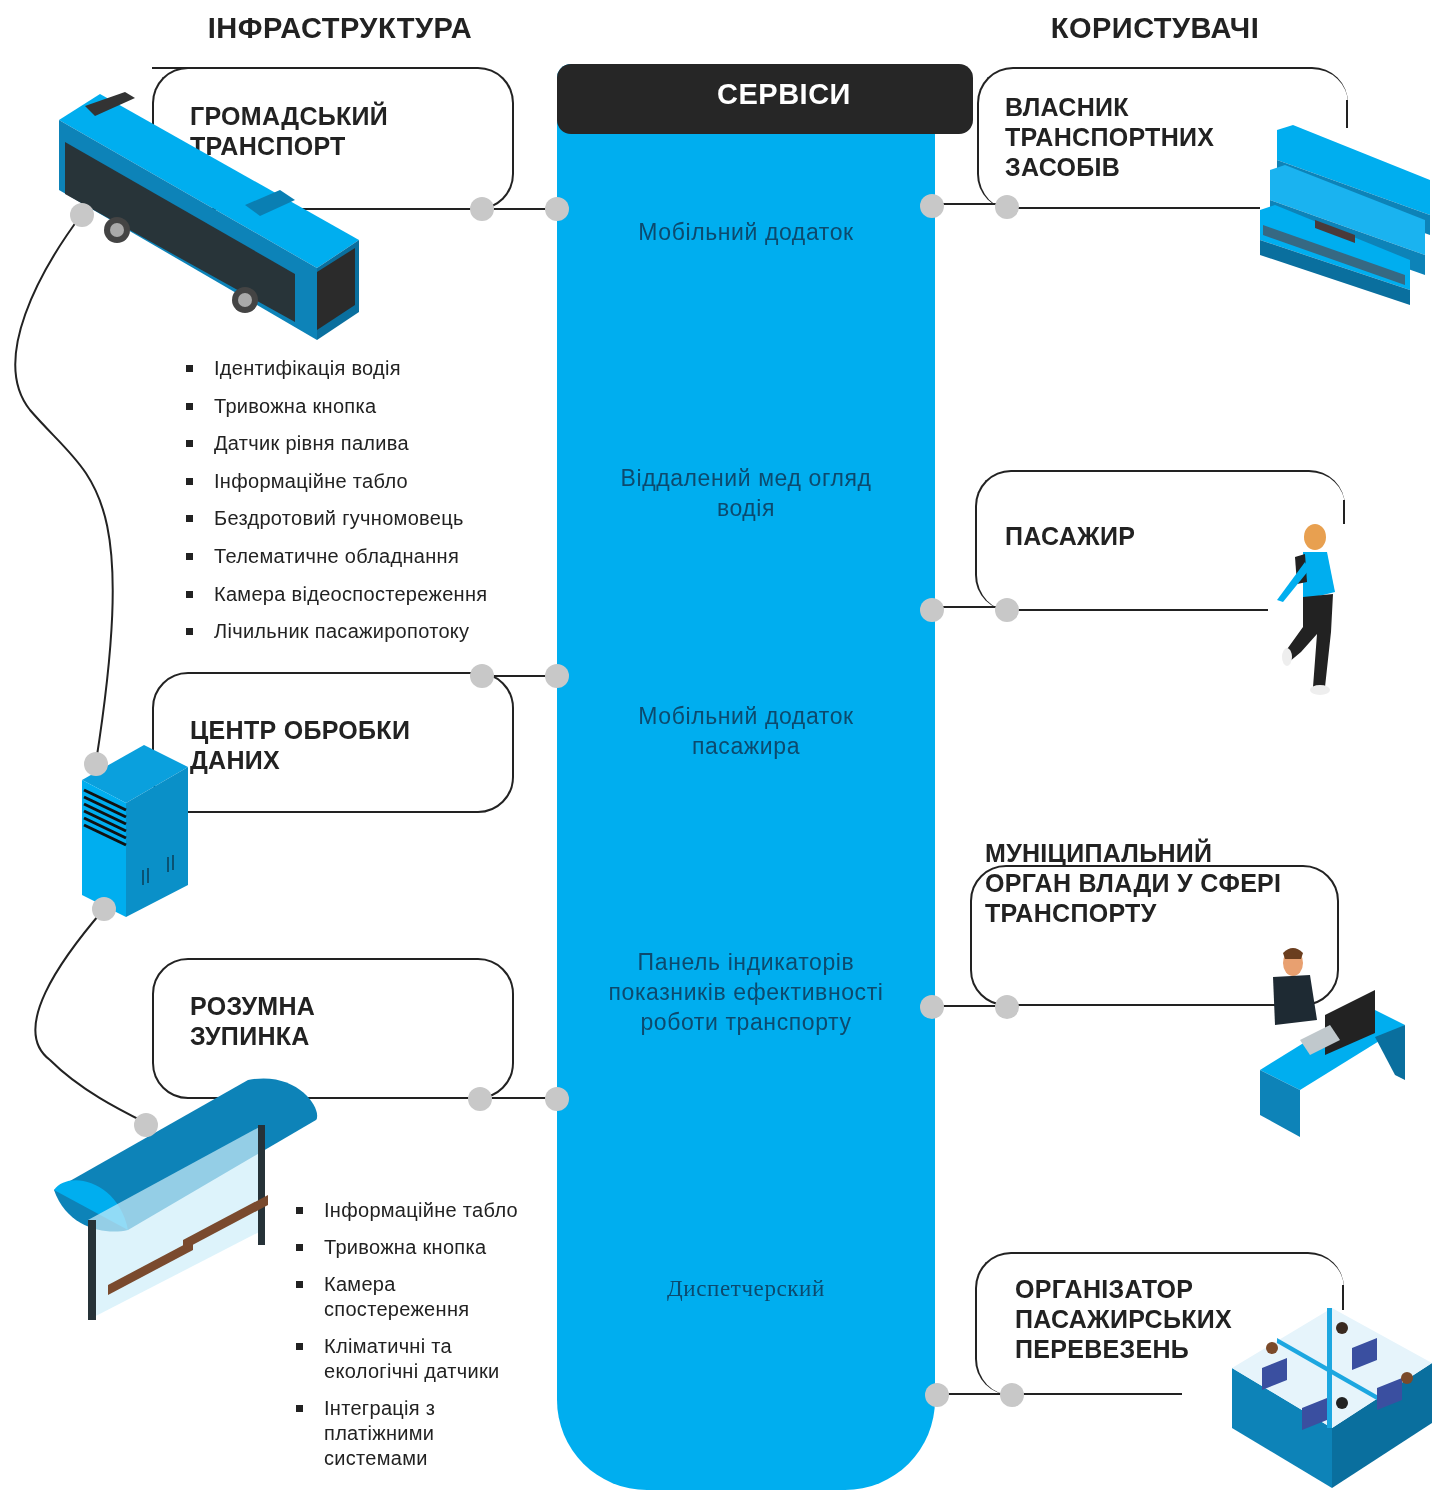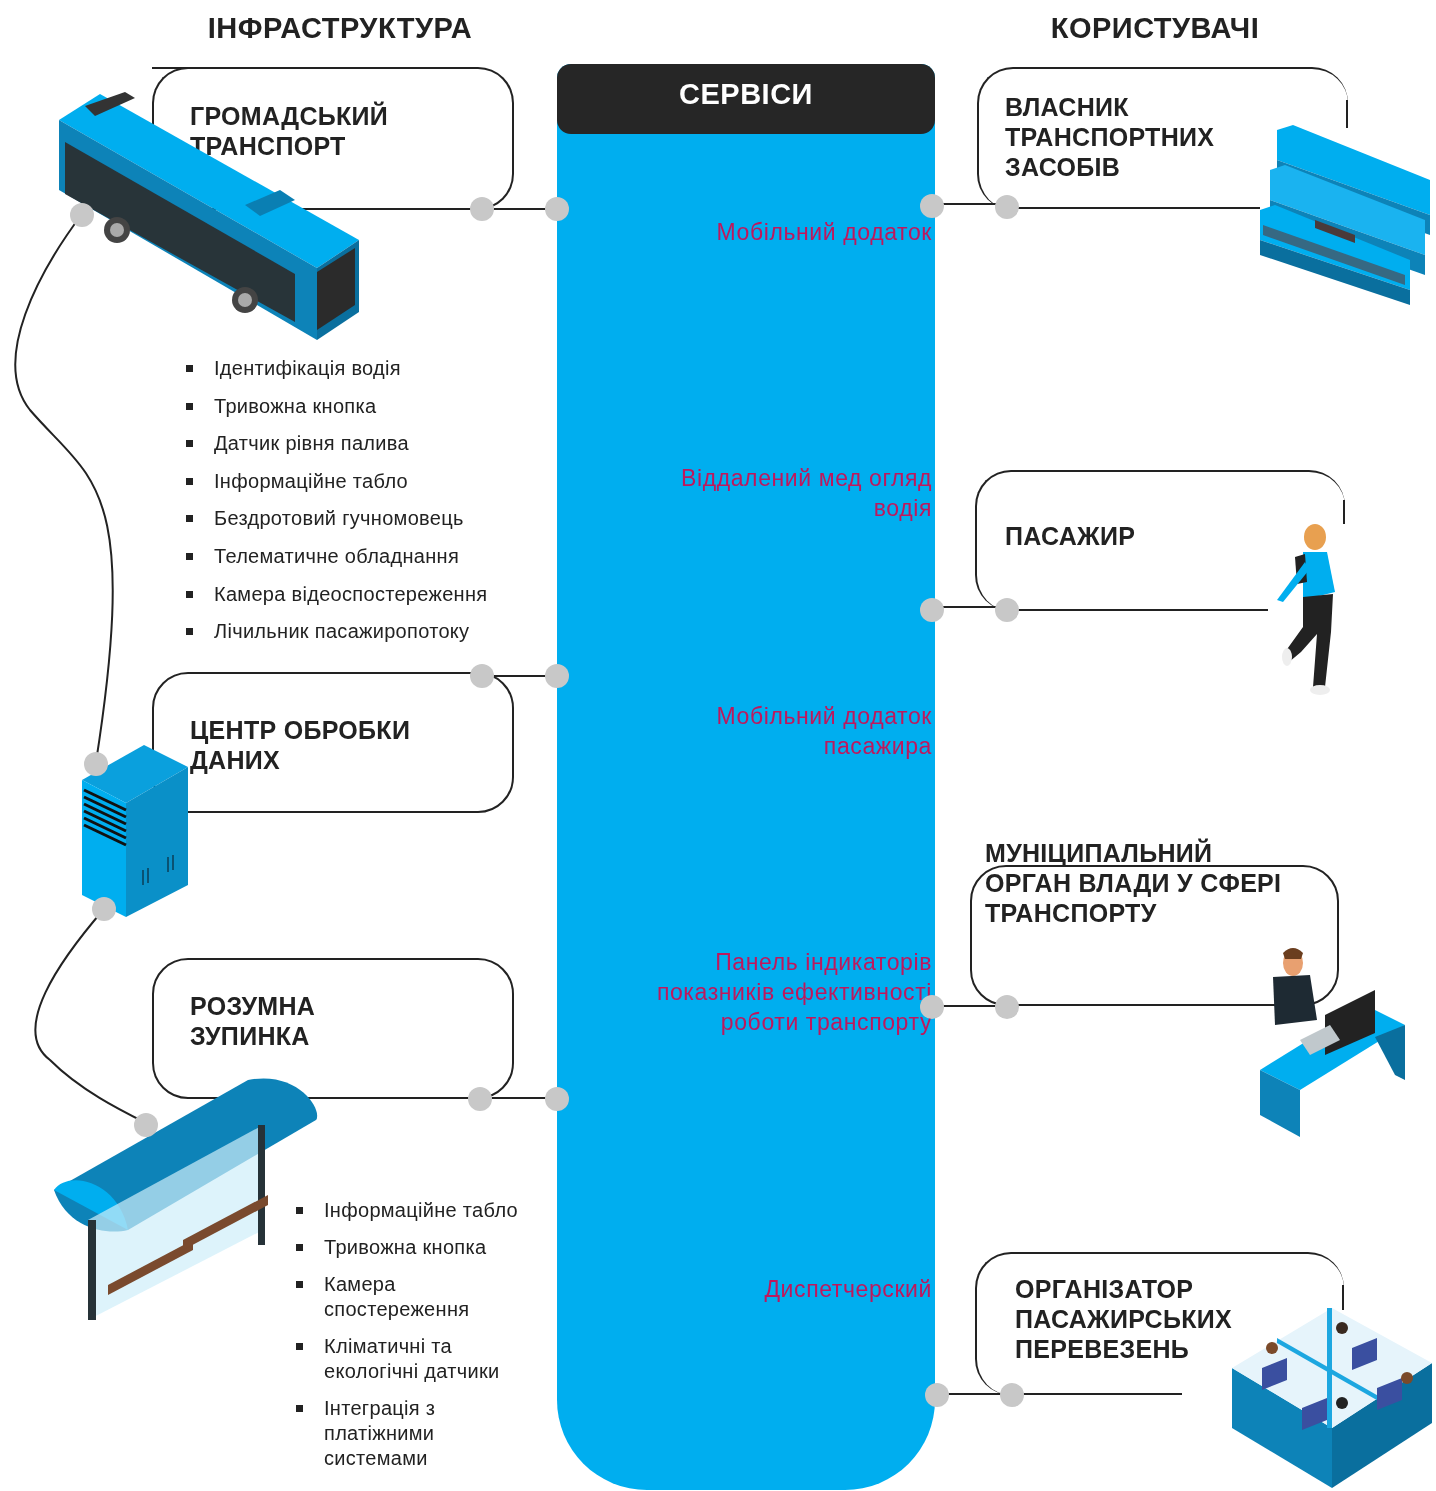--- a/index.html
+++ b/index.html
@@ -5,22 +5,22 @@
   html, body { margin:0; padding:0; background:#ffffff; }
   body { width:1436px; height:1491px; position:relative; overflow:hidden;
          font-family:"Liberation Sans", "DejaVu Sans", sans-serif; color:#222222; }
   .abs { position:absolute; }
   .col-title { position:absolute; font-weight:700; font-size:29px; letter-spacing:0.5px; color:#222222; text-align:center; }
   .box { position:absolute; border:2px solid #222222; border-radius:36px; background:transparent; box-sizing:border-box; }
   .box-title { position:absolute; font-weight:700; font-size:25px; line-height:30px; text-align:left; color:#222222; letter-spacing:0.3px; }
   .dot { position:absolute; width:24px; height:24px; border-radius:50%; background:#c8c8c8; }
   .hline { position:absolute; height:2px; background:#222222; }
   .services { position:absolute; left:557px; top:64px; width:378px; height:1426px; background:#00aeef; border-radius:14px 14px 90px 90px; }
-  .services-head { position:absolute; left:557px; top:64px; width:378px; height:70px; background:#262626; border-radius:14px; color:#ffffff; font-weight:700; font-size:29px; text-align:center; line-height:60px; letter-spacing:0.5px; }
-  .svc { position:absolute; left:560px; width:372px; text-align:right; font-size:23px; line-height:30px; color:#be185d; letter-spacing:0.6px; }
+  .services-head { position:absolute; left:557px; top:64px; width:378px; height:70px; background:#262626; border-radius:14px; color:#ffffff; font-weight:700; font-size:29px; text-align:center; line-height:60px; letter-spacing:0.5px;padding-left:38px; }
+  .svc { position:absolute; left:560px; width:372px; text-align:center; font-size:23px; line-height:30px; color:#0c4a6e; letter-spacing:0.6px; }
   ul.feat { position:absolute; margin:16px; padding:0; list-style:none; }
   ul.feat li { position:relative; padding-left:28px; font-size:20px; color:#222222; letter-spacing:0.3px; }
   ul.feat li::before { content:""; position:absolute; left:0; width:7px; height:7px; background:#222222; }
   ul.bus li { height:37.6px; line-height:22px; }
   ul.bus li::before { top:8px; }
   ul.stop li { line-height:25px; margin-bottom:12px; }
   ul.stop li::before { top:9px; }
   svg.wire { position:absolute; left:0; top:0; overflow:visible; }
 </style>
 </head>
@@ -41,21 +41,21 @@
 </div>
 <div class="svc" style="top:701px;">
   <div>Мобільний додаток</div>
   <div>пасажира</div>
 </div>
 <div class="svc" style="top:947px;">
   <div>Панель індикаторів</div>
   <div>показників ефективності</div>
   <div>роботи транспорту</div>
 </div>
-<div class="svc" style="top:1274px;">
+<div class="svc" style="top:1274px;font-family:Liberation Serif, serif;">
   <div>Диспетчерский</div>
 </div>
 
 <svg class="wire" width="1436" height="1491">
   <path d="M82 214 C 40 270, -10 360, 30 410 C 90 480, 140 480, 96 762" fill="none" stroke="#222" stroke-width="2"></path>
   <path d="M104 909 C 60 960, 10 1030, 50 1060 C 80 1090, 120 1110, 146 1123" fill="none" stroke="#222" stroke-width="2"></path>
 </svg>
 
 <div class="box" style="left:152px; top:67px; width:362px; height:143px; border-left:none; border-top-left-radius:0; border-bottom-left-radius:0;"></div>
 <div class="box" style="left:152px; top:67px; width:60px; height:60px; border-right:none; border-bottom:none; border-radius:36px 0 0 0;"></div>

